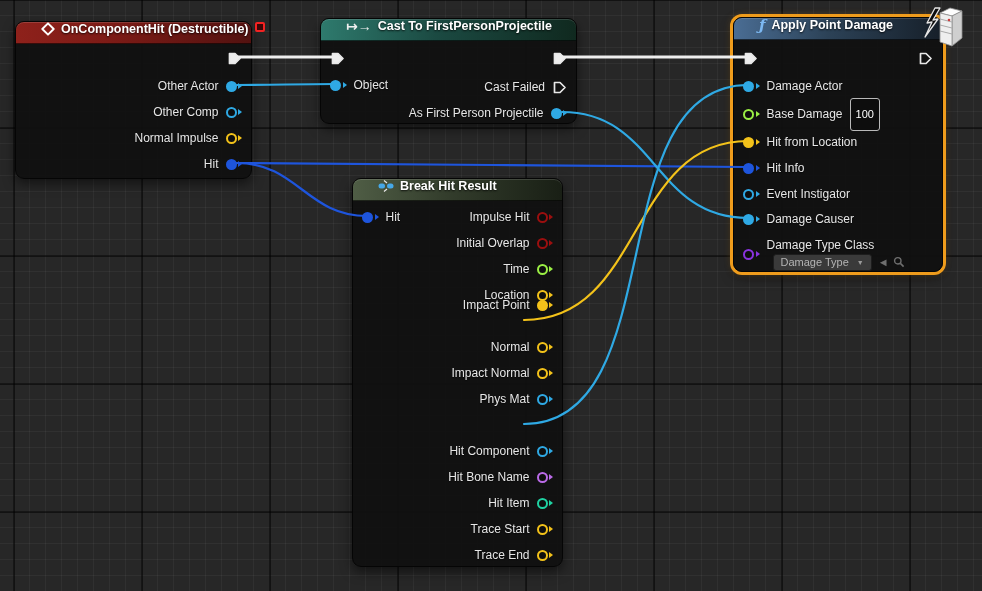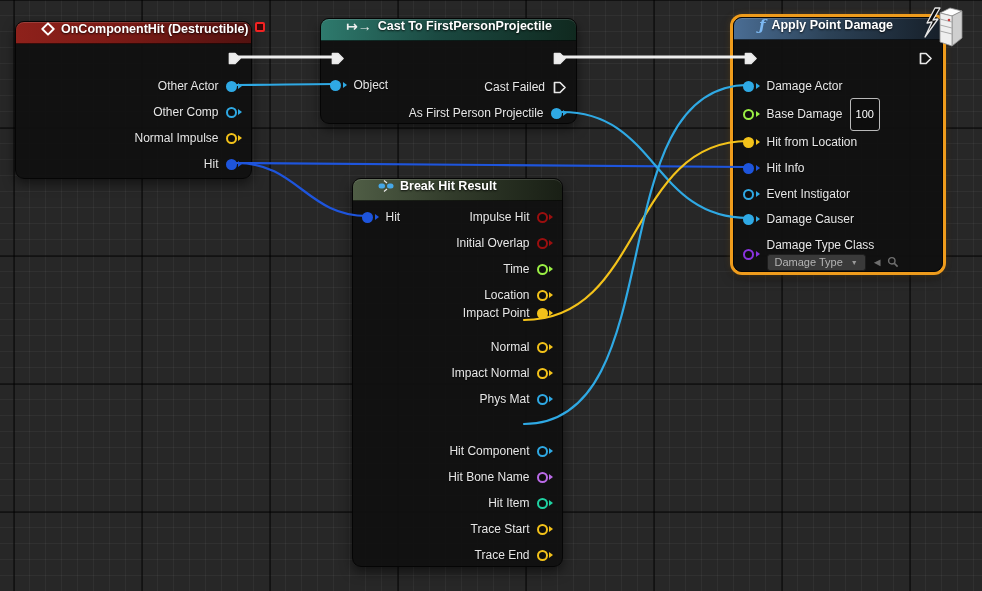--- a/index.html
+++ b/index.html
@@ -65,21 +65,21 @@
   .pin.filled .dot{background:var(--c);}
   .pin.hollow .dot{border:2.5px solid var(--c);background:rgba(10,10,10,0.4);}
   .tail{width:0;height:0;border-top:3.5px solid transparent;border-bottom:3.5px solid transparent;
     border-left:4.5px solid var(--c);margin-left:1.5px;flex:none;}
   .valbox{
     border:1px solid #b9b9b9;border-radius:3px;background:#0d0d0d;color:#fff;
     font-size:11px;line-height:15px;padding:8px 5px;flex:none;
   }
   .stackrow{position:absolute;left:0;right:0;display:flex;align-items:center;gap:7px;padding:0 9px;height:36px;}
   .stack{display:flex;flex-direction:column;gap:2px;}
-  .ctrls{display:flex;align-items:center;gap:6px;}
+  .ctrls{display:flex;align-items:center;gap:6px;margin-left:6px;}
   .dd{
     background:#3a3a3a;border:1px solid #1d1d1d;border-radius:3px;color:#b4b4b4;
     font-size:11px;line-height:15px;padding:0 7px;display:flex;align-items:center;gap:8px;
   }
   .caret{font-size:7px;color:#9a9a9a;}
   .ghost{color:#6f6f6f;font-size:11px;display:flex;align-items:center;gap:4px;}
   .cube-badge{position:absolute;z-index:4;}
 </style>
 </head>
 <body>
@@ -300,21 +300,21 @@
             <span class="tail"></span>
           </span>
         </div>
         <div class="row out" style="top: 106px;">
           <span class="plabel">Location</span>
           <span class="pin hollow" style="--c: #f3c21a;">
             <span class="dot"></span>
             <span class="tail"></span>
           </span>
         </div>
-        <div class="row out" style="top: 124px;">
+        <div class="row out" style="top: 116px;">
           <span class="plabel">Impact Point</span>
           <span class="pin filled" style="--c: #f3c21a;">
             <span class="dot"></span>
             <span class="tail"></span>
           </span>
         </div>
         <div class="row out" style="top: 158px;">
           <span class="plabel">Normal</span>
           <span class="pin hollow" style="--c: #f3c21a;">
             <span class="dot"></span>

